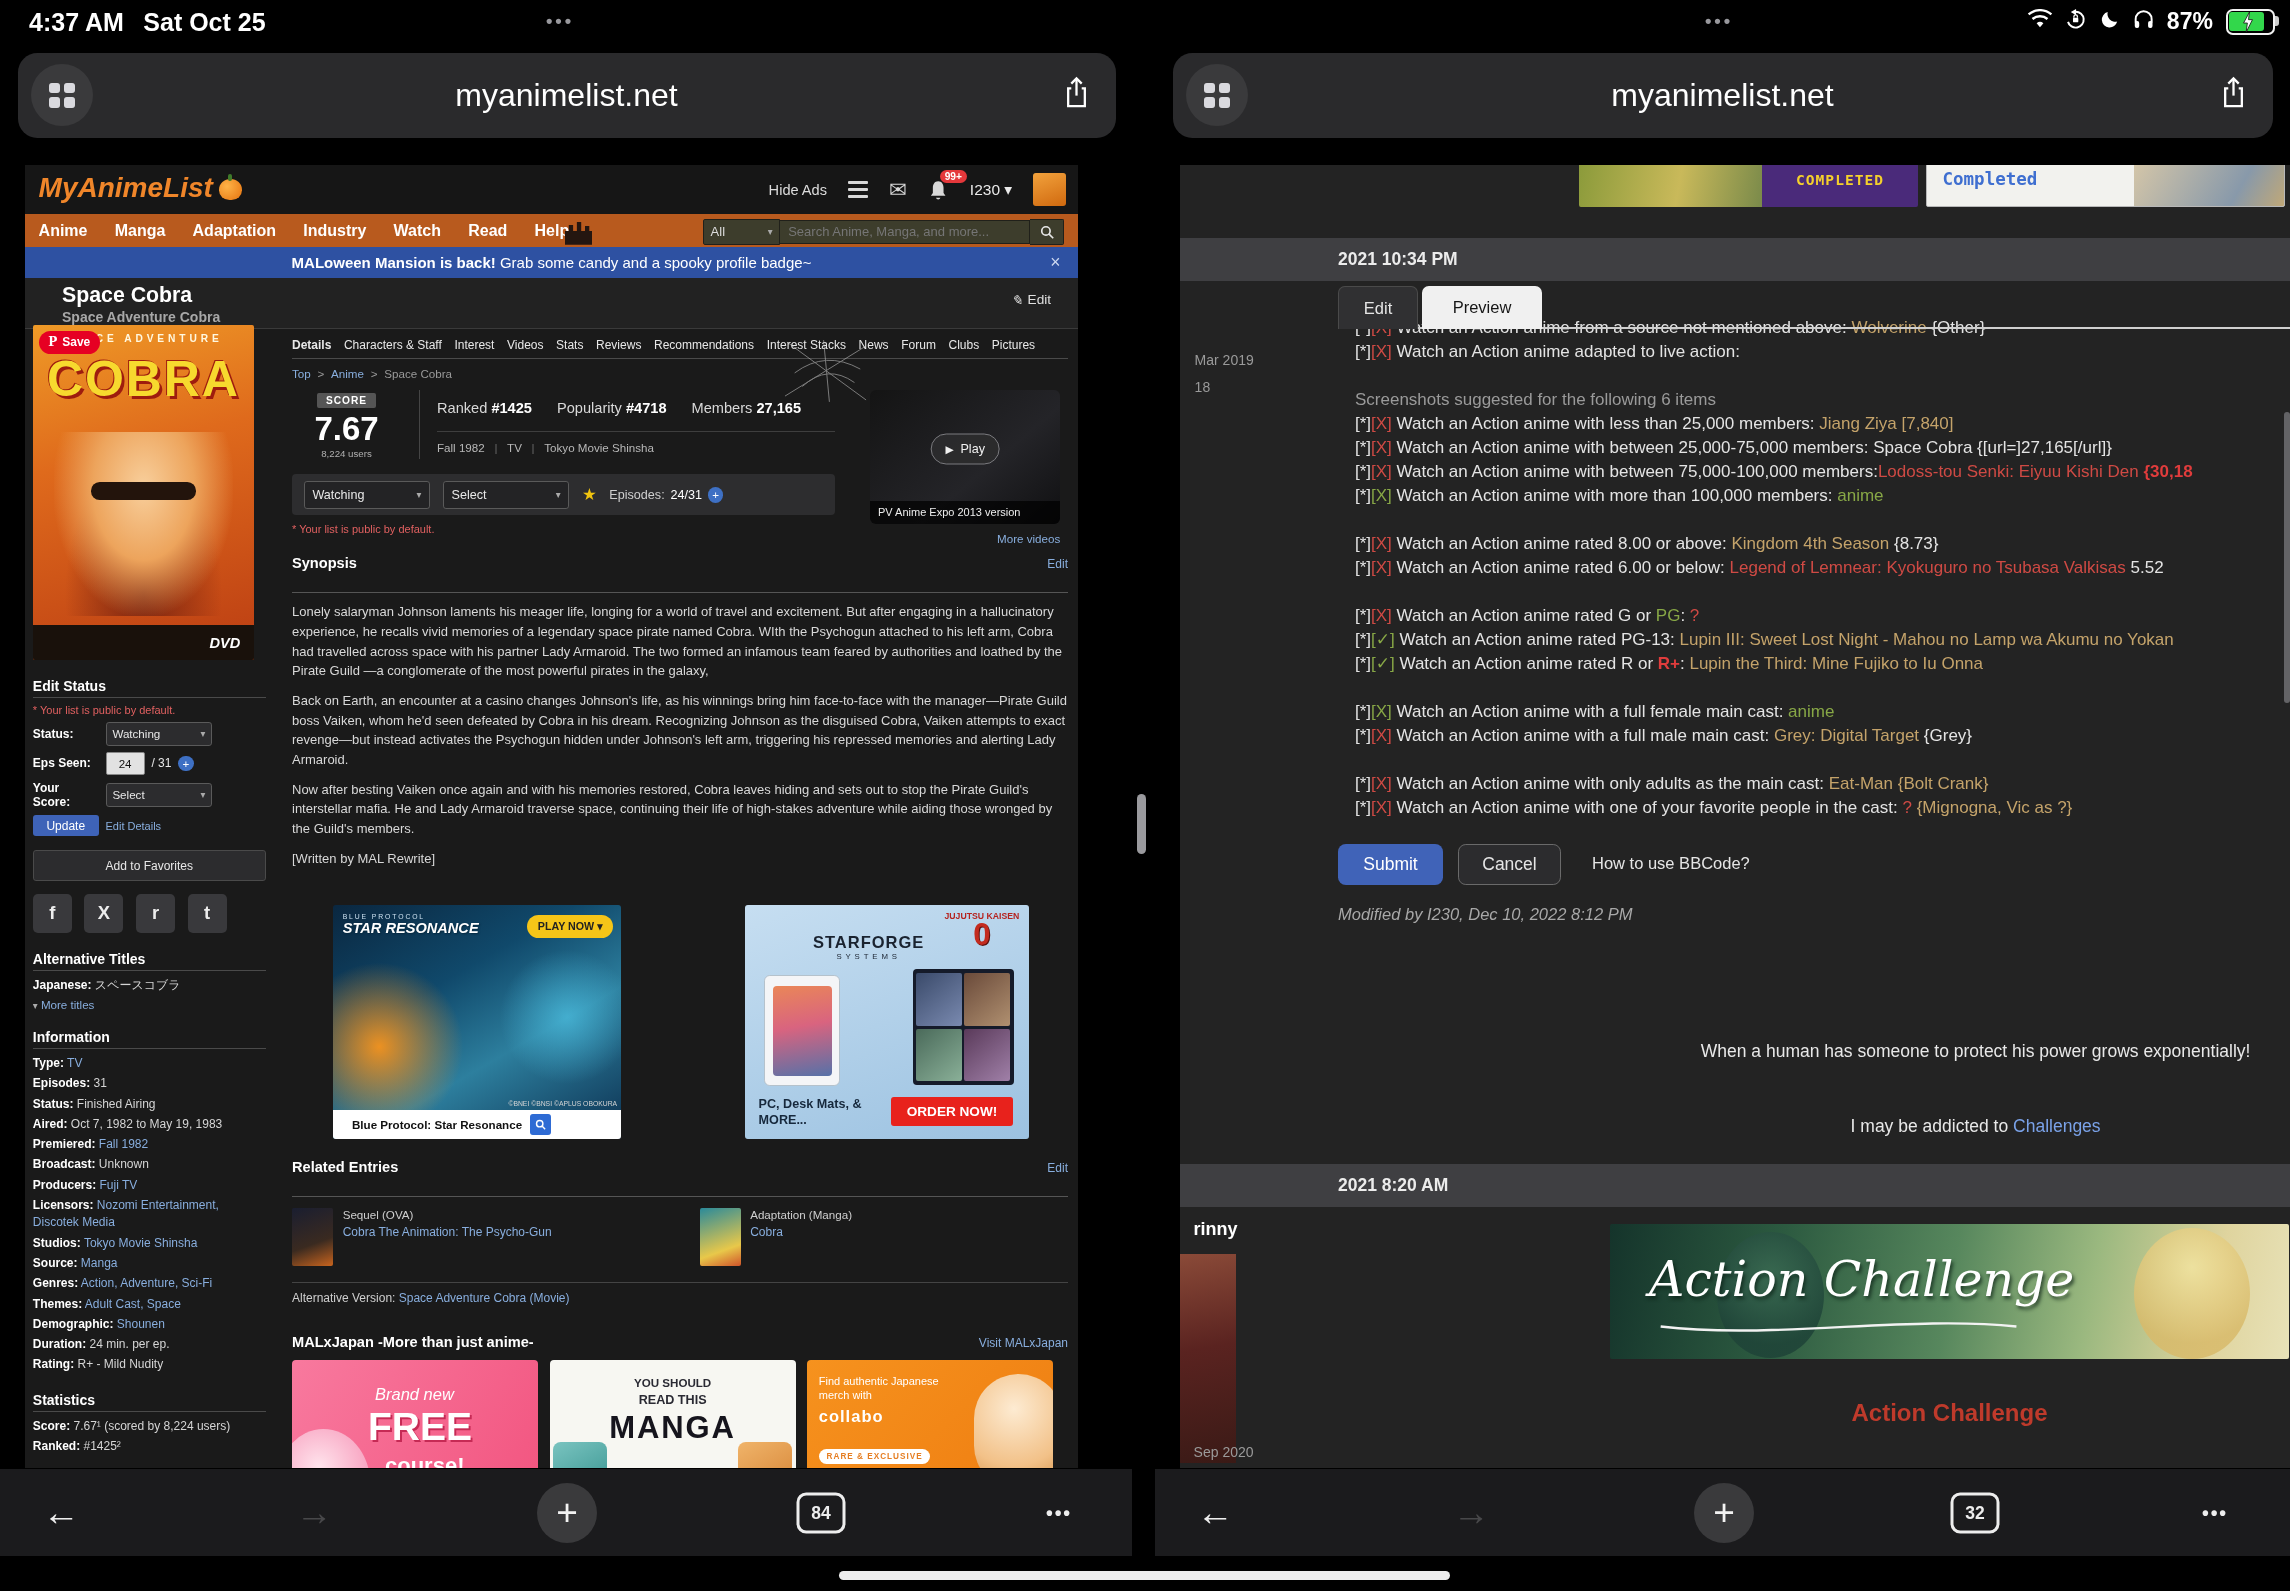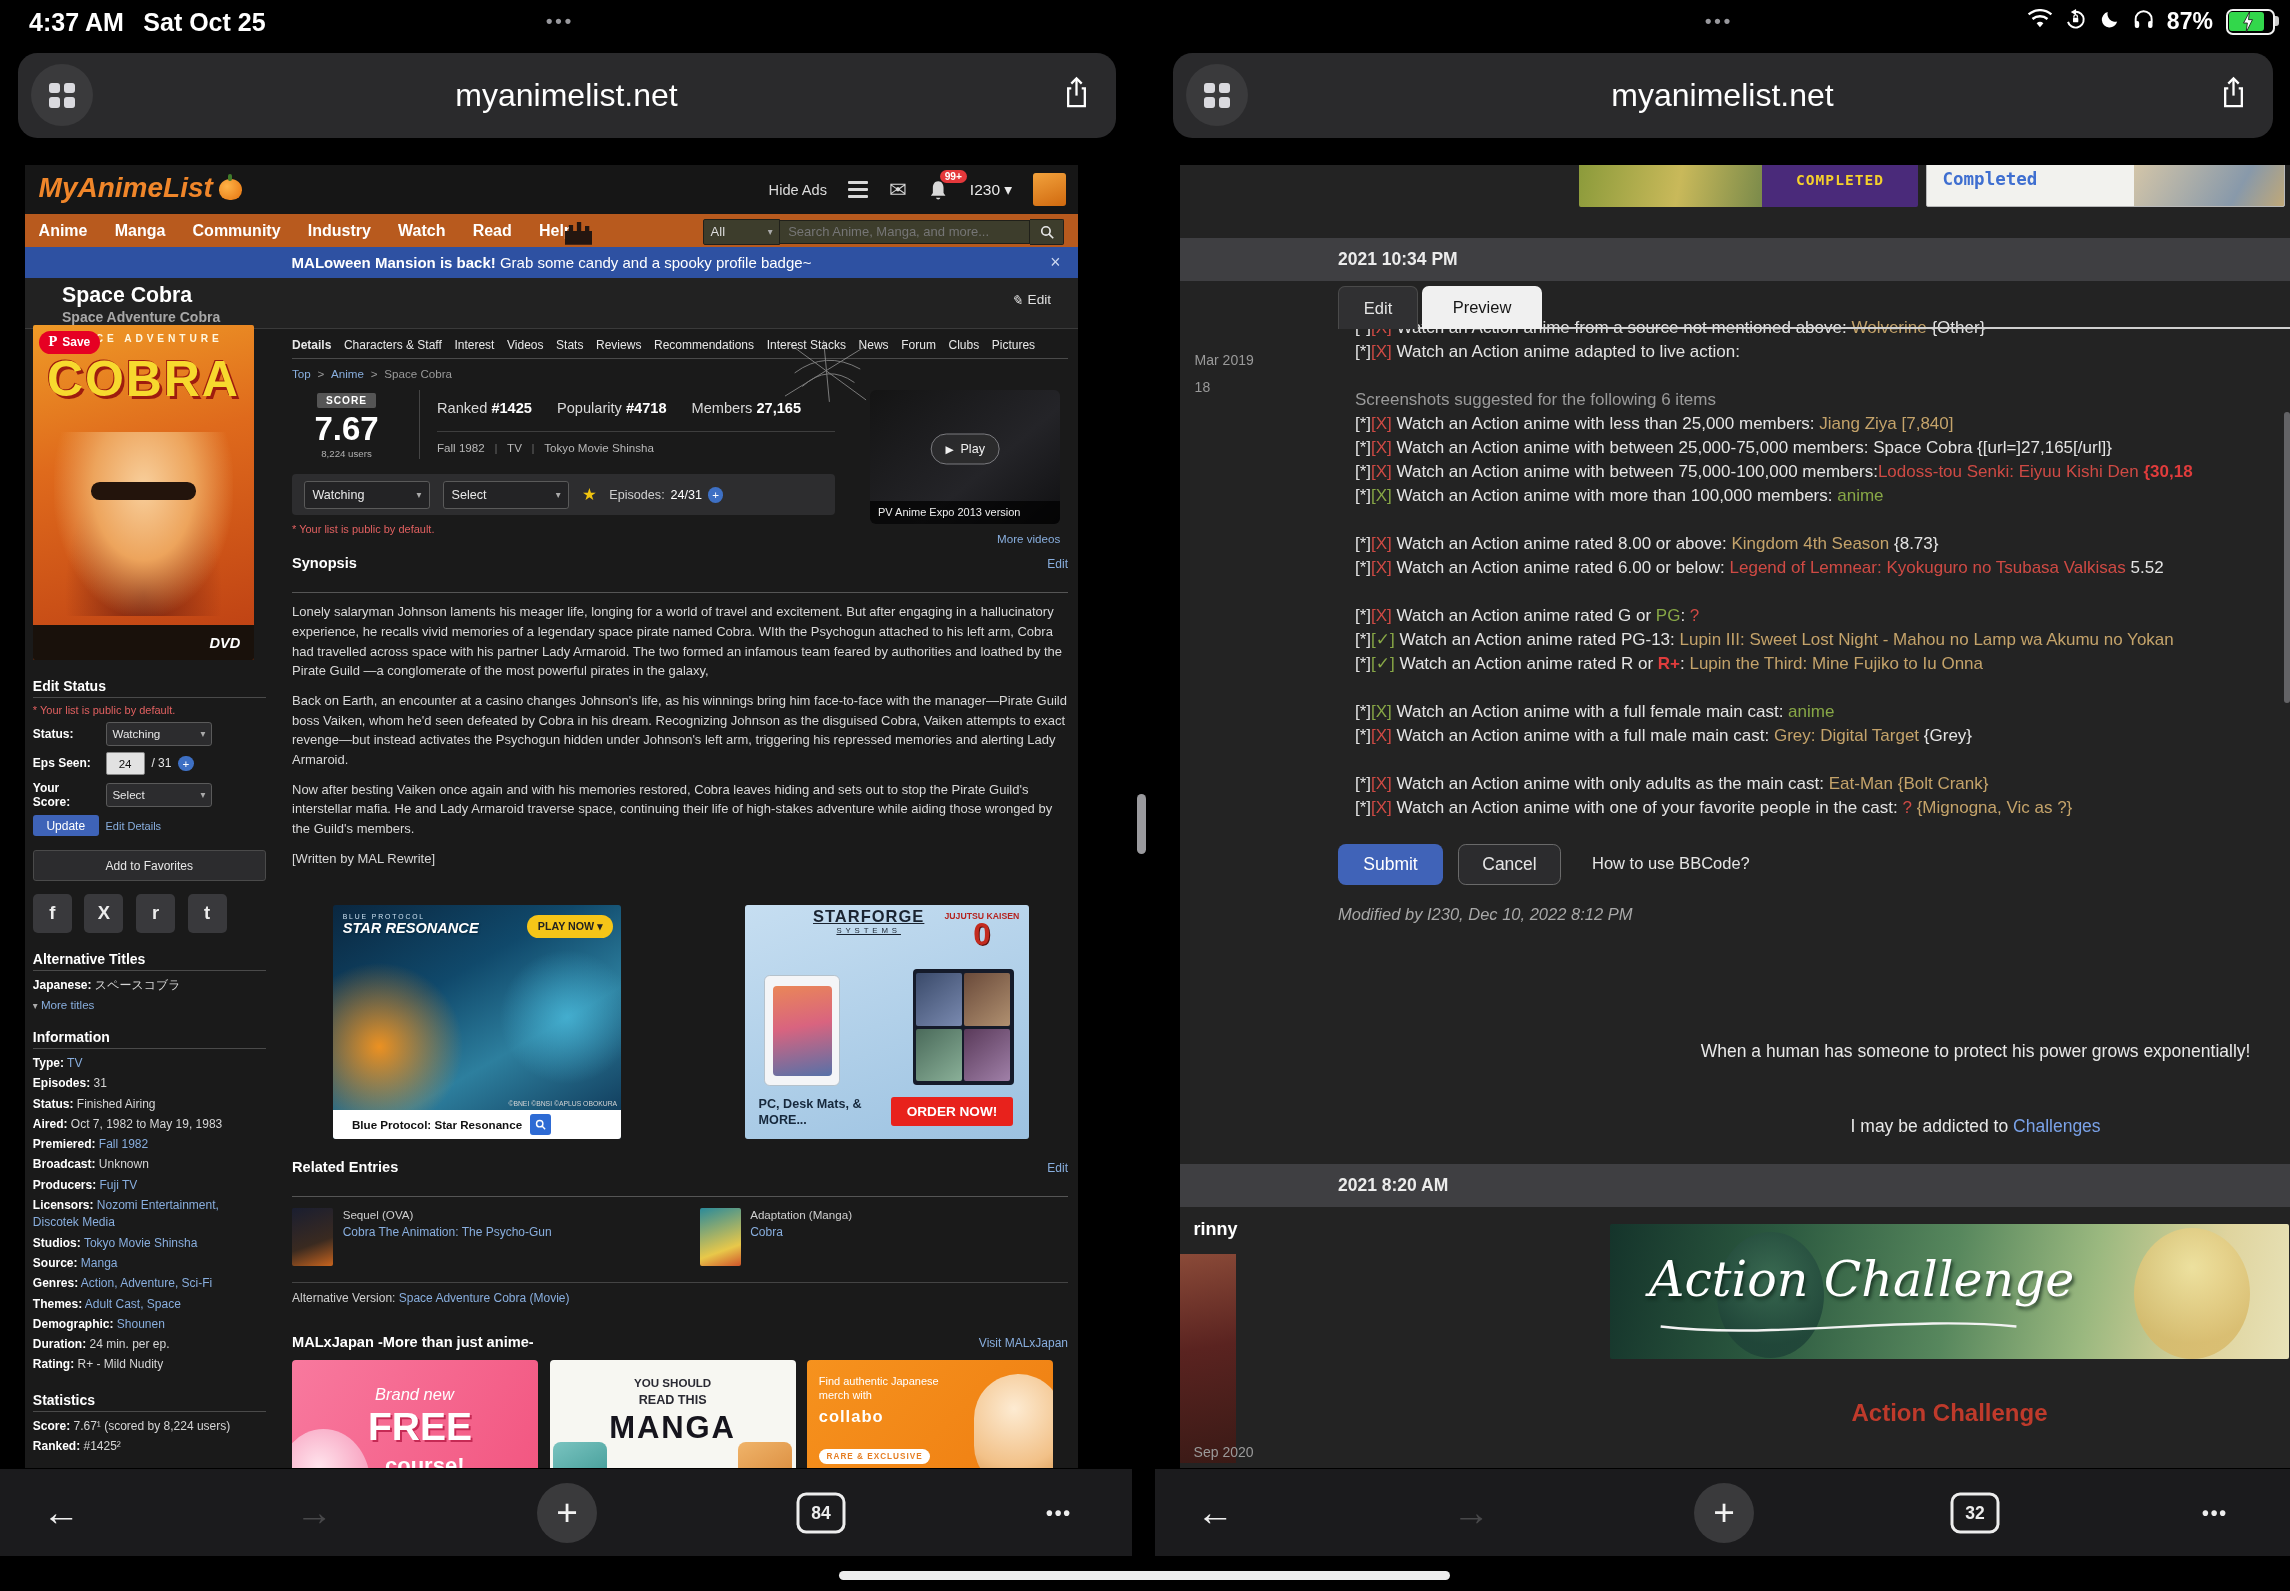--- a/index.html
+++ b/index.html
@@ -174,21 +174,21 @@
   .ad1-brand .lg{display:block;font-size:14.6px;font-weight:900;font-style:italic;text-shadow:1px 1px 1.9px #06283e;}
   .ad1-cta{position:absolute;right:7.8px;top:9.7px;z-index:2;background:#f5c518;color:#222;font-size:10.7px;font-weight:bold;
            height:23px;line-height:23px;padding:0 10.7px;border-radius:12.6px;}
   .ad1-strip{position:absolute;left:0;right:0;bottom:0;height:29px;background:#fff;z-index:2;display:flex;
              align-items:center;gap:7.8px;padding:0 19px;}
   .ad1-strip .cap{font-size:11.6px;font-weight:bold;color:#111;}
   .ad1-mag{width:21.3px;height:21.3px;background:#2e6bd4;border-radius:2.9px;display:flex;align-items:center;justify-content:center;}
   .ad1-fine{position:absolute;right:3.9px;bottom:32px;z-index:2;font-size:6.8px;color:#d5d5d5;}
   .ad2{position:relative;width:284px;height:234px;border-radius:2.9px;overflow:hidden;
        background:linear-gradient(160deg,#c6def1,#9cc2e1);}
-  .ad2-brand{position:absolute;left:68px;top:2px;text-align:center;color:#1a2330;text-decoration:underline;}
+  .ad2-brand{position:absolute;left:68px;top:28px;text-align:center;color:#1a2330;}
   .ad2-brand .lg{font-size:16.5px;font-weight:900;letter-spacing:1px;}
   .ad2-brand .sm{font-size:7.8px;letter-spacing:3.9px;}
   .ad2-jjk{position:absolute;right:9.7px;top:5.8px;text-align:center;color:#b5231f;}
   .ad2-jjk .t{font-size:8.7px;font-weight:900;display:block;}
   .ad2-jjk .z{font-size:31px;font-weight:900;line-height:.9;display:block;color:#c32b1f;text-shadow:1px 1px 0 #5d0f0c;}
   .ad2-pc{position:absolute;left:19.4px;top:70px;width:74px;height:109px;background:#f4f5f7;border:1px solid #b5c2cc;border-radius:5.8px;}
   .ad2-pc::after{content:"";position:absolute;left:7.8px;top:9.7px;right:7.8px;bottom:9.7px;border-radius:3.9px;
        background:linear-gradient(170deg,#e8733c,#d44a6a 45%,#3a5a9a);opacity:.85;}
   .ad2-chars{position:absolute;right:15.5px;top:64px;width:101px;height:116px;background:#151b2a;border-radius:3.9px;
        display:grid;grid-template-columns:1fr 1fr;gap:2.9px;padding:3.9px;box-sizing:border-box;}
@@ -369,21 +369,21 @@
                 <path d="M10.5 2C6.8 2 5 5 5 8.8V14l-2 3h15l-2-3V8.8C16 5 14.2 2 10.5 2ZM8.2 19a2.4 2.4 0 0 0 4.6 0Z" fill="#d8d8d8"></path>
               </svg>
             <span class="badge">99+</span>
           </span>
           <span class="m-user">I230 ▾</span>
           <span class="m-avatar"></span>
         </div>
       </header>
 
       <nav class="m-nav">
-        <span class="m-nav-item">Anime</span><span class="m-nav-item">Manga</span><span class="m-nav-item">Community</span><span class="m-nav-item">Industry</span><span class="m-nav-item">Watch</span><span class="m-nav-item">Read</span><span class="m-nav-item">Help</span>
+        <span class="m-nav-item">Anime</span><span class="m-nav-item">Manga</span><span class="m-nav-item">Adaptation</span><span class="m-nav-item">Industry</span><span class="m-nav-item">Watch</span><span class="m-nav-item">Read</span><span class="m-nav-item">Help</span>
         <span class="house"></span>
         <div class="m-search">
           <div class="m-filter">
             <span>All</span>
             <span class="chev">▾</span>
           </div>
           <input class="m-input" placeholder="Search Anime, Manga, and more..." style="">
           <span class="m-sbtn">
             <svg width="14.6" height="14.6" viewBox="0 0 16 16">
                 <circle cx="6.5" cy="6.5" r="4.6" stroke="#e8e8e8" stroke-width="1.8" fill="none"></circle>

